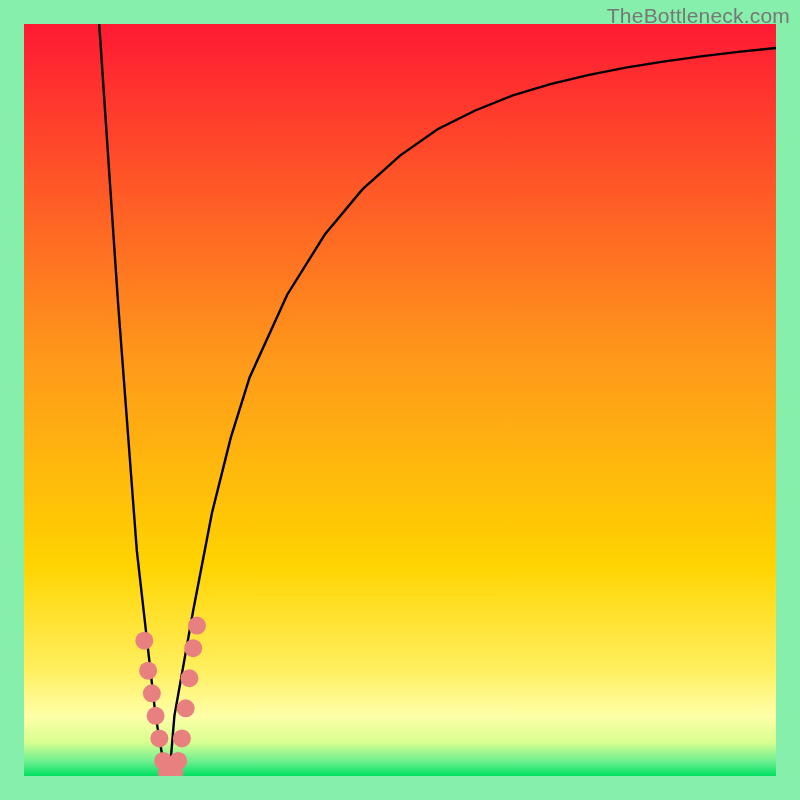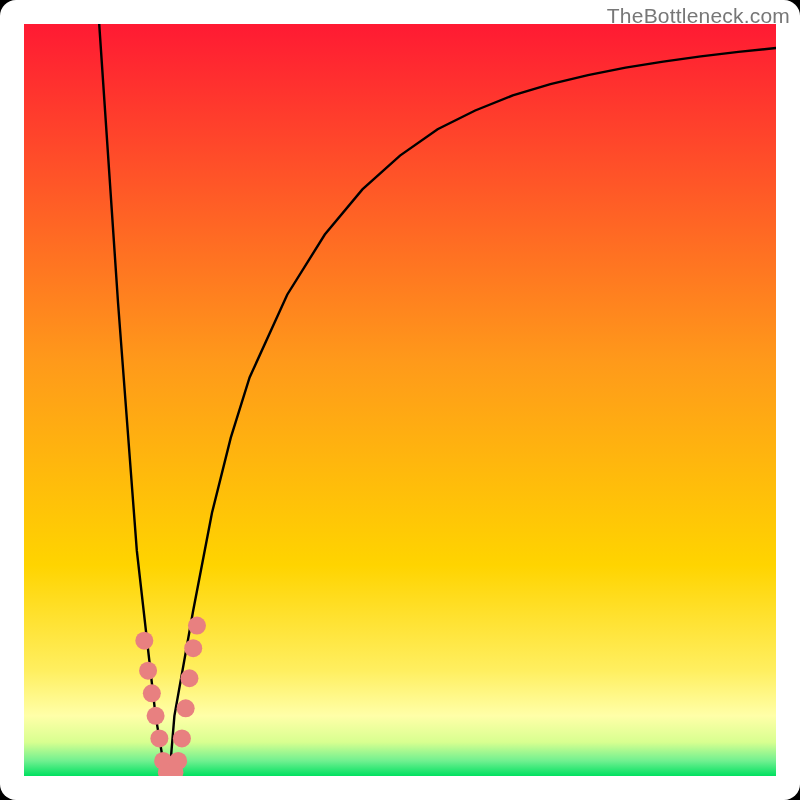--- a/index.html
+++ b/index.html
@@ -10,22 +10,21 @@
     overflow: hidden;
     background: #000;
     font-family: Arial, Helvetica, sans-serif;
   }
   .frame {
     position: absolute;
     left: 0;
     top: 0;
     width: 800px;
     height: 800px;
-    background: #ffffff;
-    border-radius: 16px;
+    background: #86efac;
   }
   .plot {
     position: absolute;
     left: 24px;
     top: 24px;
     width: 752px;
     height: 752px;
     overflow: hidden;
   }
   .gradient {

